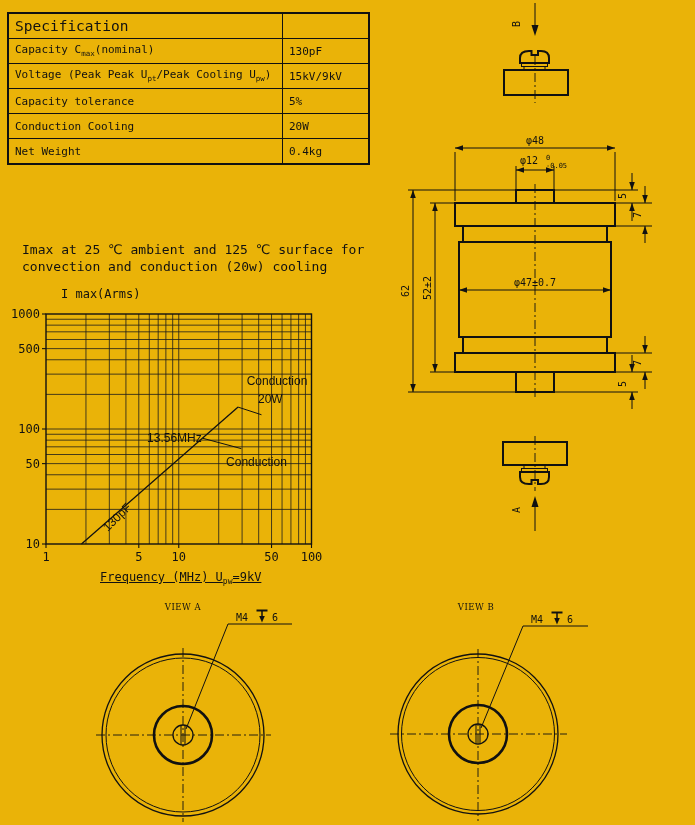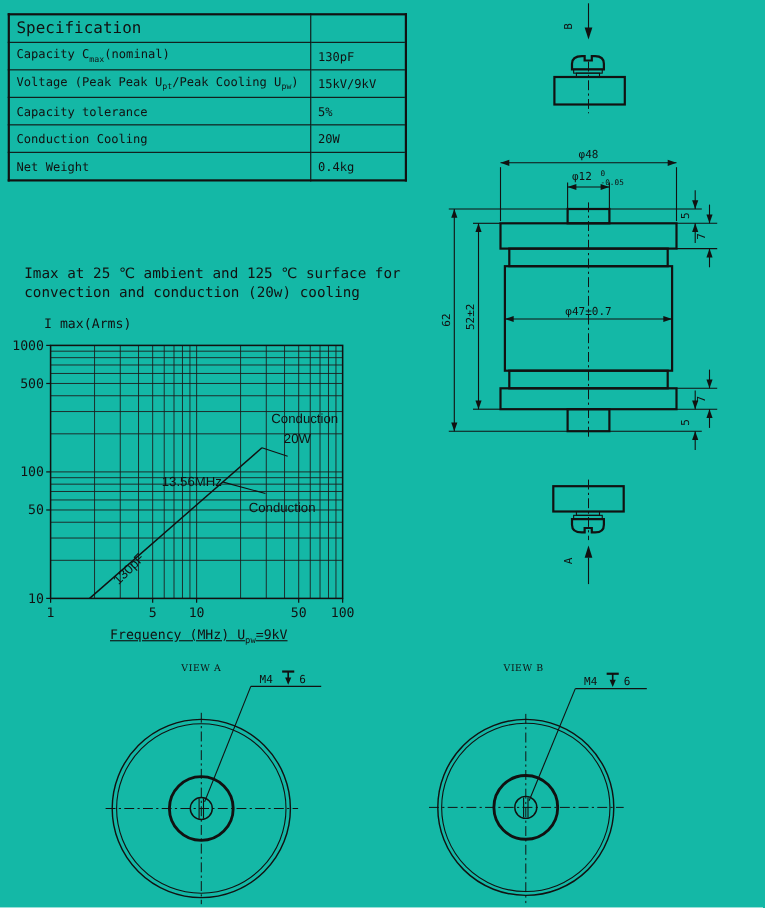--- a/index.html
+++ b/index.html
@@ -1,31 +1,31 @@
 <!DOCTYPE html>
 <html><head>
 <meta charset="utf-8">
 <style>
   html,body{margin:0;padding:0;background:#fff;}
-  #page{position:relative;width:695px;height:825px;background:#14b8a6;overflow:hidden;
+  #page{position:relative;width:695px;height:825px;background:#eab308;overflow:hidden;
         font-family:"DejaVu Sans Mono","DejaVu Sans",monospace;color:#111;}
 
   
   .spec-wrap{position:absolute;left:7px;top:12px;width:363px;}
   table.spec{border-collapse:collapse;width:100%;table-layout:fixed;border:2px solid #111;}
   table.spec td{border:1px solid #111;height:24px;padding:0 2px 0 6px;font-size:11px;
                 white-space:nowrap;overflow:hidden;vertical-align:middle;}
   table.spec td.c1{width:265px;}
   table.spec tr.hdr td{font-size:14.5px;}
   sub{font-size:7.5px;}
 
   
   .chart-title{position:absolute;left:22px;top:241px;font-size:13px;line-height:17px;}
   .chart-title span{display:block;white-space:nowrap;}
-  .y-title{position:absolute;left:40px;top:287px;font-size:12px;white-space:nowrap;}
+  .y-title{position:absolute;left:61px;top:287px;font-size:12px;white-space:nowrap;}
   .x-title{position:absolute;left:100px;top:570px;font-size:12px;white-space:nowrap;text-decoration:underline;}
   .x-title sub{font-size:8px;}
 
   
   #art{position:absolute;left:0;top:0;}
   .grid{stroke:#1c1c1c;stroke-width:0.8;}
   .frame{fill:none;stroke:#111;stroke-width:1.4;}
   .tick{stroke:#111;stroke-width:1.1;}
   .ticklabel{font:12px "DejaVu Sans Mono",monospace;fill:#111;}
   .curve{fill:none;stroke:#111;stroke-width:1.3;}

